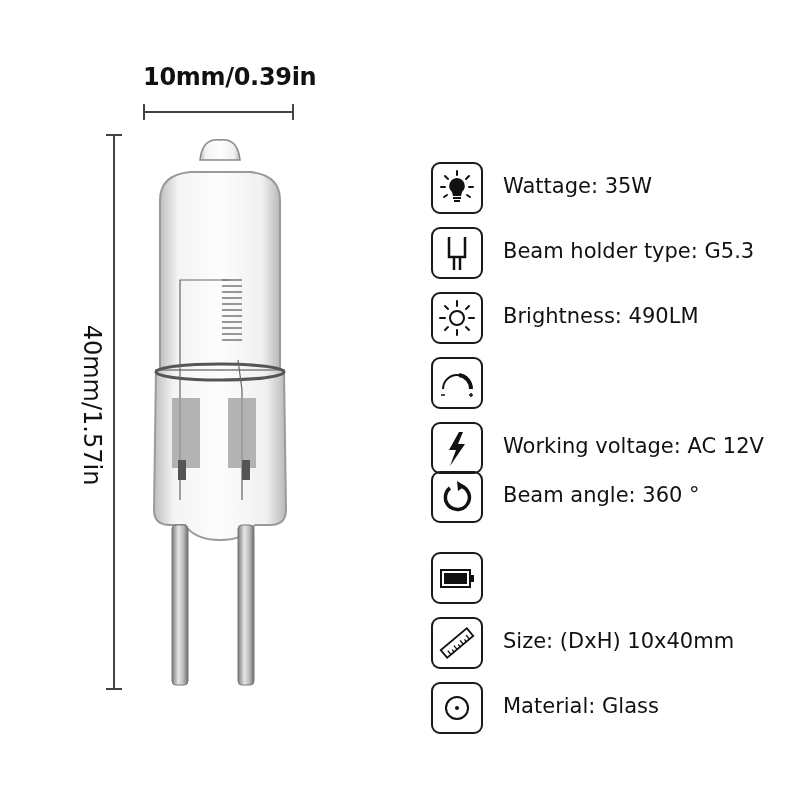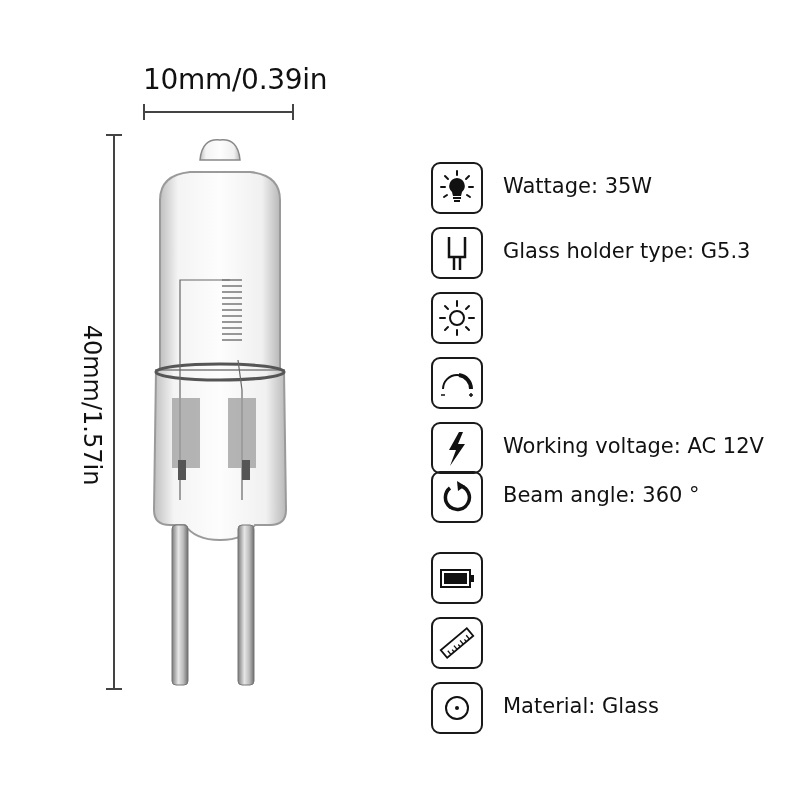--- a/index.html
+++ b/index.html
@@ -1,17 +1,17 @@
 <!DOCTYPE html>
 <html><head>
 <meta charset="utf-8">
 <style>
   html, body { margin: 0; padding: 0; }
   body { width: 800px; height: 800px; background: #ffffff; position: relative; overflow: hidden; font-family: "DejaVu Sans", "Liberation Sans", sans-serif; color: #111; }
-  .dim-top-label { position: absolute; left: 143px; top: 63px; font-size: 28px; letter-spacing: -0.3px; color: #111; }
+  .dim-top-label { position: absolute; left: 143px; top: 63px; font-size: 24px; letter-spacing: -0.3px; color: #111; font-weight: bold; }
   .dim-top-line { position: absolute; left: 143px; top: 111px; width: 150px; height: 2px; background: #444; }
   .dim-top-tick-l, .dim-top-tick-r { position: absolute; top: 104px; width: 2px; height: 16px; background: #444; }
   .dim-top-tick-l { left: 143px; } .dim-top-tick-r { left: 292px; }
   .dim-side-line { position: absolute; left: 113px; top: 134px; width: 2px; height: 555px; background: #444; }
   .dim-side-tick-t, .dim-side-tick-b { position: absolute; left: 106px; width: 16px; height: 2px; background: #444; }
   .dim-side-tick-t { top: 134px; } .dim-side-tick-b { top: 688px; }
   .dim-side-label { position: absolute; left: 92px; top: 405px; transform: translate(-50%, -50%) rotate(90deg); font-size: 24px; white-space: nowrap; color: #111; }
   .bulb { position: absolute; left: 130px; top: 130px; width: 180px; height: 570px; }
   .spec-list { position: absolute; left: 385px; top: 162px; }
   .spec-row { position: absolute; left: 0; height: 54px; width: 400px; margin-left: 46px; }
@@ -95,39 +95,40 @@
   </div>
 
   <div class="spec-row" style="top:65px">
     <div class="spec-icon">
       <svg viewBox="0 0 40 40">
           <path d="M12 4 V24 H28 V4" fill="none" stroke="#111" stroke-width="2.5"></path>
           <line x1="17" y1="24" x2="17" y2="37" stroke="#111" stroke-width="2.5"></line>
           <line x1="23" y1="24" x2="23" y2="37" stroke="#111" stroke-width="2.5"></line>
         </svg>
     </div>
-    <div class="spec-text">Glass holder type: G5.3</div>
+    <div class="spec-text">Beam holder type: G5.3</div>
   </div>
 
   <div class="spec-row" style="top:130px">
     <div class="spec-icon">
       <svg viewBox="0 0 40 40">
           <circle cx="20" cy="20" r="7" fill="none" stroke="#111" stroke-width="2"></circle>
           <g stroke="#111" stroke-width="2" stroke-linecap="round">
             <line x1="20" y1="3" x2="20" y2="8"></line>
             <line x1="20" y1="32" x2="20" y2="37"></line>
             <line x1="3" y1="20" x2="8" y2="20"></line>
             <line x1="32" y1="20" x2="37" y2="20"></line>
             <line x1="8" y1="8" x2="11" y2="11"></line>
             <line x1="29" y1="29" x2="32" y2="32"></line>
             <line x1="32" y1="8" x2="29" y2="11"></line>
             <line x1="11" y1="29" x2="8" y2="32"></line>
           </g>
         </svg>
     </div>
+    <div class="spec-text">Brightness: 490LM</div>
   </div>
 
   <div class="spec-row" style="top:195px">
     <div class="spec-icon">
       <svg viewBox="0 0 40 40">
           <path d="M6 26 A14 14 0 0 1 34 26" fill="none" stroke="#111" stroke-width="2"></path>
           <path d="M22 12 A14 14 0 0 1 34 26" fill="none" stroke="#111" stroke-width="4"></path>
           <line x1="4" y1="32" x2="8" y2="32" stroke="#111" stroke-width="1.5"></line>
           <line x1="32" y1="32" x2="36" y2="32" stroke="#111" stroke-width="1.5"></line>
           <line x1="34" y1="30" x2="34" y2="34" stroke="#111" stroke-width="1.5"></line>
@@ -174,20 +175,21 @@
               <line x1="12" y1="25" x2="12" y2="22"></line>
               <line x1="16" y1="25" x2="16" y2="20"></line>
               <line x1="20" y1="25" x2="20" y2="22"></line>
               <line x1="24" y1="25" x2="24" y2="20"></line>
               <line x1="28" y1="25" x2="28" y2="22"></line>
               <line x1="32" y1="25" x2="32" y2="20"></line>
             </g>
           </g>
         </svg>
     </div>
+    <div class="spec-text">Size: (DxH) 10x40mm</div>
   </div>
 
   <div class="spec-row" style="top:520px">
     <div class="spec-icon">
       <svg viewBox="0 0 40 40">
           <circle cx="20" cy="20" r="11" fill="none" stroke="#111" stroke-width="2"></circle>
           <circle cx="20" cy="20" r="2" fill="#111"></circle>
         </svg>
     </div>
     <div class="spec-text">Material: Glass</div>

